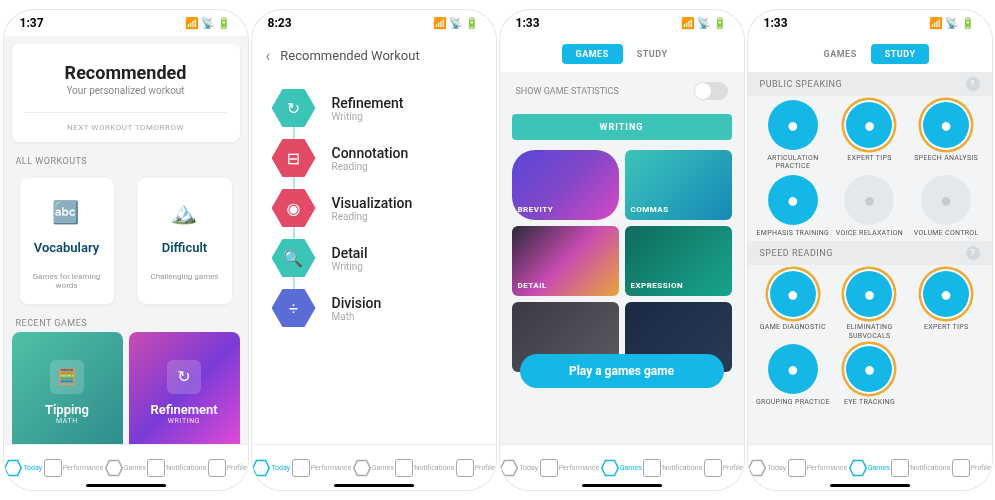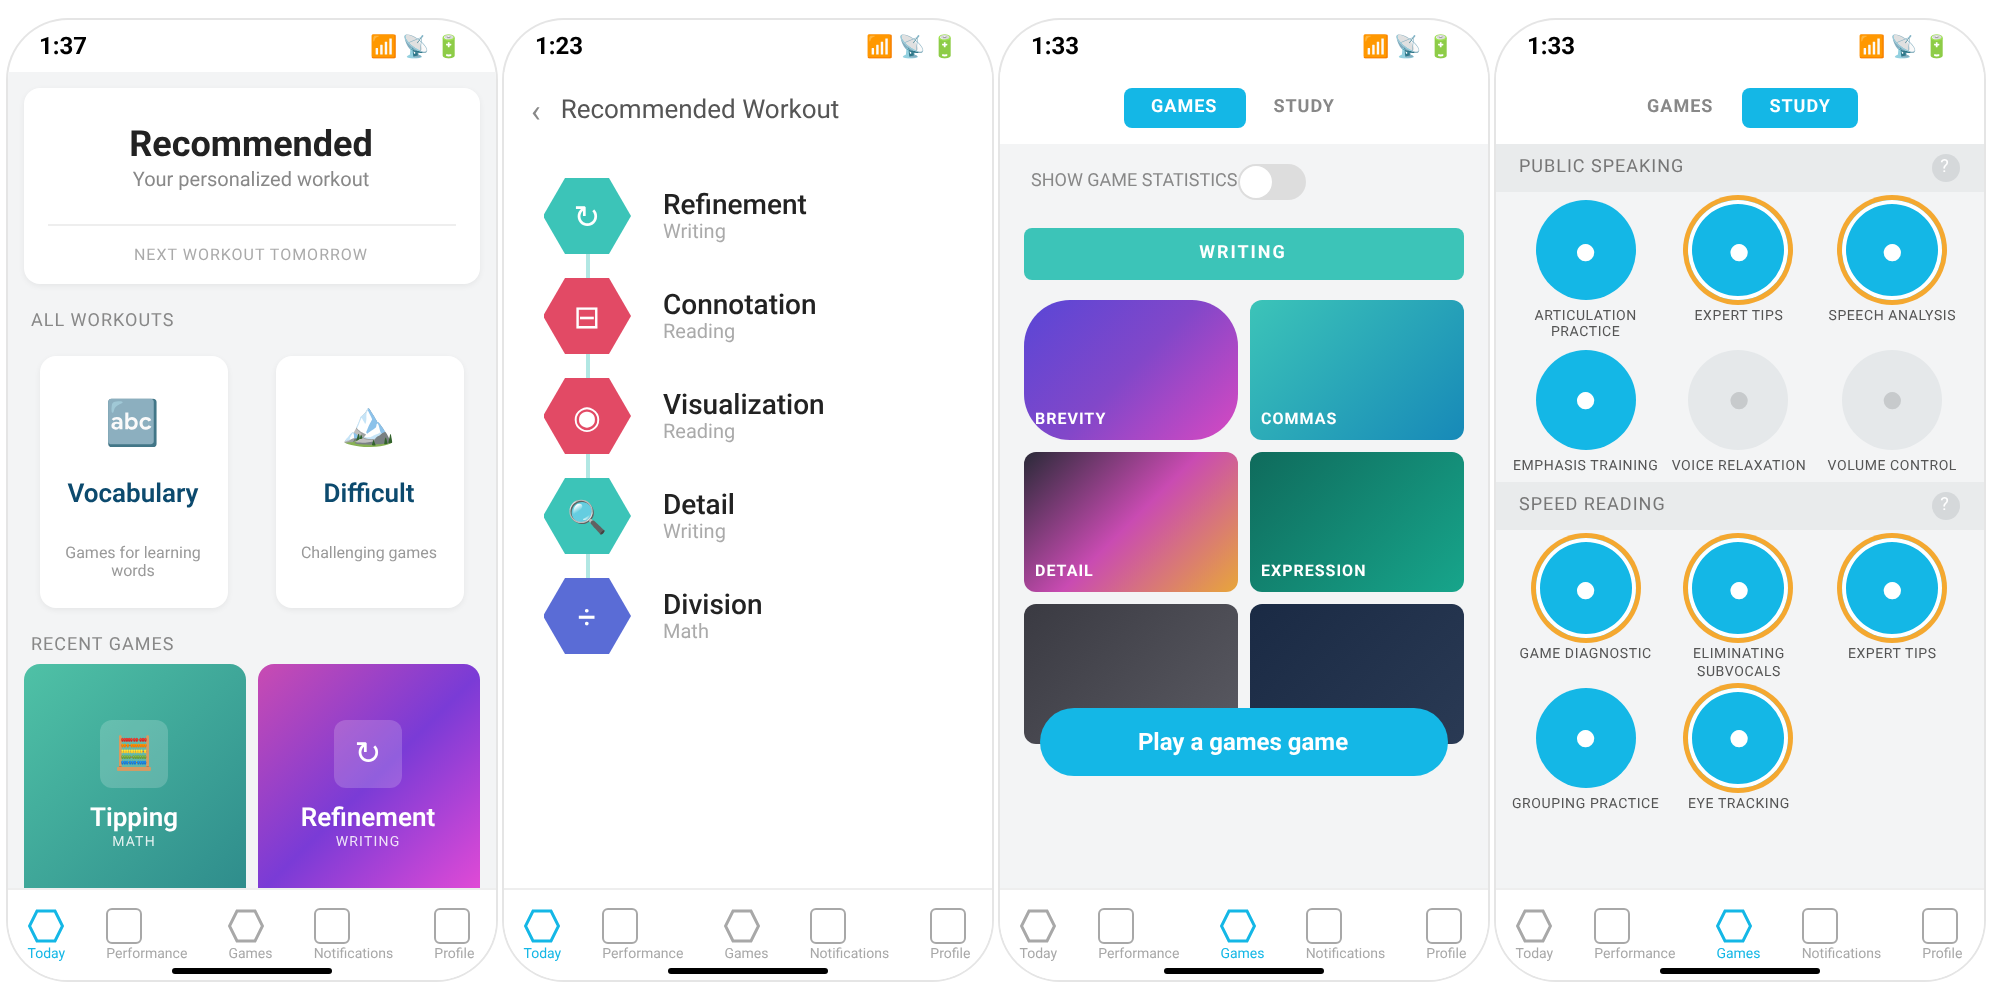--- a/index.html
+++ b/index.html
@@ -3,21 +3,21 @@
 <meta charset="utf-8">
 <style>
   *{box-sizing:border-box;margin:0;padding:0;font-family:-apple-system,BlinkMacSystemFont,"Segoe UI",Roboto,sans-serif;}
   body{background:#fff;display:flex;justify-content:center;padding:10px;}
   .stage{display:flex;gap:4px;}
   .phone{width:244px;height:480px;background:#fff;border-radius:30px;box-shadow:0 0 0 1px #e5e5e5;overflow:hidden;position:relative;display:flex;flex-direction:column;}
   .statusbar{height:26px;display:flex;justify-content:space-between;align-items:center;padding:0 16px;font-size:12px;font-weight:700;}
   .sb-icons{display:flex;gap:3px;align-items:center;font-size:11px;}
   .content{flex:1;overflow:hidden;background:#f3f4f5;}
   .tabbar{height:46px;display:flex;justify-content:space-around;align-items:center;border-top:1px solid #eee;background:#fff;}
-  .tab{display:flex;flex-direction:column;align-items:flex-start;font-size:7px;color:#a8a8a8;gap:1px;}
+  .tab{display:flex;flex-direction:row;align-items:center;font-size:7px;color:#a8a8a8;gap:1px;}
   .tab.active{color:#14b7e6;}
   .tab-icon{width:18px;height:18px;border:1.5px solid currentColor;border-radius:3px;}
   .homebar{position:absolute;bottom:3px;left:50%;transform:translateX(-50%);width:80px;height:3px;background:#000;border-radius:2px;}
   
   .card{background:#fff;border-radius:8px;margin:8px;box-shadow:0 1px 3px rgba(0,0,0,0.06);}
   .rec-card{padding:18px 12px 10px;text-align:center;}
   .rec-title{font-size:18px;font-weight:700;color:#222;}
   .rec-sub{font-size:10px;color:#888;margin-top:2px;}
   .rec-next{font-size:8px;letter-spacing:0.5px;color:#aaa;border-top:1px solid #eee;margin-top:16px;padding-top:10px;}
   .section-h{font-size:9px;letter-spacing:0.5px;color:#888;padding:6px 12px 4px;}
@@ -40,21 +40,21 @@
   .jrow{display:flex;align-items:center;padding:6px 20px;position:relative;}
   .hex{width:44px;height:38px;display:flex;align-items:center;justify-content:center;color:#fff;font-size:16px;clip-path:polygon(25% 0,75% 0,100% 50%,75% 100%,25% 100%,0 50%);}
   .jline{position:absolute;left:41px;top:44px;width:2px;height:28px;background:#3cc4b8;opacity:0.4;}
   .jlabel{margin-left:16px;}
   .jtitle{font-size:14px;color:#222;font-weight:500;}
   .jsub{font-size:10px;color:#aaa;}
   
   .toggles{display:flex;justify-content:center;gap:0;padding:8px 0;background:#fff;}
   .toggle-btn{font-size:9px;font-weight:700;letter-spacing:0.5px;padding:5px 14px;border-radius:4px;color:#888;}
   .toggle-btn.active{background:#14b7e6;color:#fff;}
-  .stats-row{display:flex;justify-content:flex-start;align-items:center;padding:10px 16px;font-size:9px;color:#888;}
+  .stats-row{display:flex;justify-content:space-between;align-items:center;padding:10px 16px;font-size:9px;color:#888;}
   .switch{width:34px;height:18px;background:#ddd;border-radius:10px;position:relative;}
   .switch::after{content:"";position:absolute;left:1px;top:1px;width:16px;height:16px;background:#fff;border-radius:50%;}
   .cat-pill{margin:4px 12px;background:#3cc4b8;color:#fff;font-size:9px;font-weight:700;text-align:center;padding:8px;border-radius:4px;letter-spacing:1px;}
   .game-grid{display:grid;grid-template-columns:1fr 1fr;gap:6px;padding:6px 12px;}
   .gcell{height:70px;border-radius:6px;display:flex;align-items:flex-end;padding:6px;font-size:8px;font-weight:700;color:#fff;letter-spacing:0.5px;}
   .gc1{background:linear-gradient(135deg,#5946d6,#8247c9,#d849c1);border-radius:23px;}
   .gc2{background:linear-gradient(135deg,#3cc4b8,#1789b8);}
   .gc3{background:linear-gradient(135deg,#2a2a38,#c94bb2,#e8a63a);}
   .gc4{background:linear-gradient(135deg,#0f6b5c,#17a58b);}
   .gc5{background:linear-gradient(135deg,#3a3a42,#5a5a62);}
@@ -139,21 +139,21 @@
         <div class="tab">
           <div class="tab-icon"></div>
           <span>Profile</span>
         </div>
       </div>
   <div class="homebar"></div>
 </div>
 
 <div class="phone">
   <div class="statusbar">
-    <span>1:23</span>
+    <span>8:23</span>
     <span class="sb-icons">📶 📡 🔋</span>
   </div>
   <div class="hdr2">
     <span class="back">‹</span>
     <span>Recommended Workout</span>
   </div>
   <div class="content journey" id="journey" style="background:#fff;">
         <div class="jrow">
           <div class="hex" style="background:#3cc4b8">↻</div>
   <div class="jline"></div>

